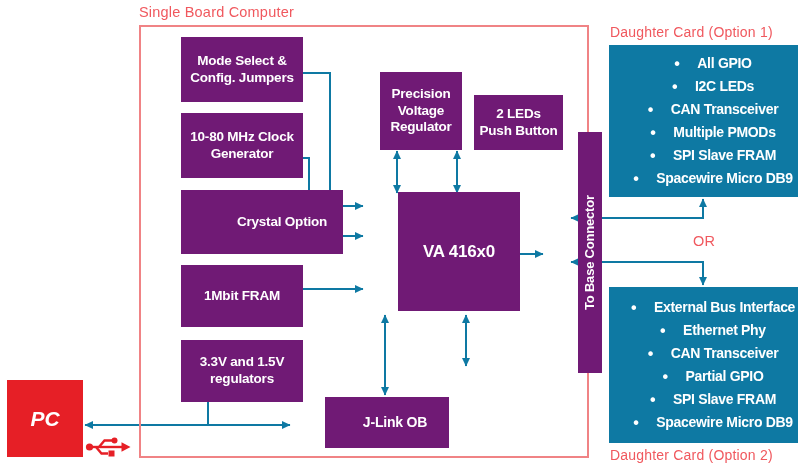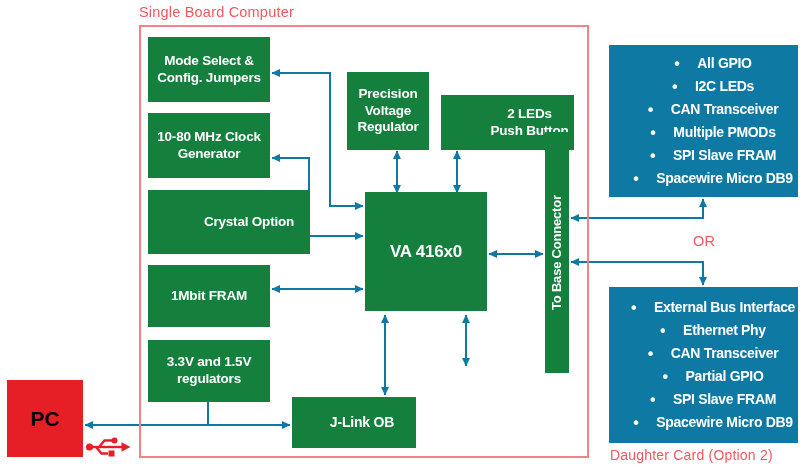--- a/index.html
+++ b/index.html
@@ -6,23 +6,23 @@
   .canvas{
     position:relative;width:810px;height:475px;background:#ffffff;overflow:hidden;
     font-family:"Liberation Sans",sans-serif;
   }
   .arrows{position:absolute;left:0;top:0;width:810px;height:475px;pointer-events:none;}
   .sbc-border{
     position:absolute;left:139px;top:25px;width:450px;height:433px;
     border:2px solid #f08385;box-sizing:border-box;background:transparent;
   }
   .block{
-    position:absolute;background:#15803d;color:#ffffff;font-weight:bold;
+    position:absolute;background:#701a75;color:#ffffff;font-weight:bold;
     display:flex;align-items:center;justify-content:center;text-align:center;
-    white-space:pre-line;line-height:1.25;letter-spacing:-0.2px;
+    white-space:pre-line;line-height:1.25;letter-spacing:-0.2px;margin-left:33px;
   }
   .red-label{
     position:absolute;color:#f0585e;letter-spacing:0.2px;white-space:nowrap;
     font-weight:normal;
   }
   .vertical-text{
     writing-mode:vertical-rl;transform:rotate(180deg);
   }
   .card{
     position:absolute;background:#0e79a3;color:#ffffff;font-weight:bold;
@@ -33,22 +33,22 @@
     justify-content:center;height:100%;align-items:center;
   }
   .card li{
     position:relative;padding-left:42px;height:23px;line-height:23px;
     font-size:14px;letter-spacing:-0.3px;white-space:nowrap;
   }
   .card li::before{
     content:"\2022";position:absolute;left:19px;font-size:16px;
   }
   .pc-box{
-    position:absolute;background:#e61f26;color:#000000;font-weight:bold;
-    display:flex;align-items:center;justify-content:center;
+    position:absolute;background:#e61f26;color:#ffffff;font-weight:bold;
+    display:flex;align-items:center;justify-content:center;font-style:italic;
   }
 </style>
 </head>
 <body>
 
 <div class="canvas">
 
   <svg class="arrows" viewBox="0 0 810 475" xmlns="http://www.w3.org/2000/svg">
     <defs>
       <marker id="ah" markerWidth="10" markerHeight="10" refX="8" refY="4" orient="auto-start-reverse" markerUnits="userSpaceOnUse">
@@ -80,39 +80,40 @@
   <div class="block" style="left:148px;top:113px;width:122px;height:65px;font-size:13.5px;">10-80 MHz Clock
 Generator</div>
   <div class="block" style="left:148px;top:190px;width:122px;height:64px;font-size:13.5px;padding-left:40px;">Crystal Option</div>
   <div class="block" style="left:148px;top:265px;width:122px;height:62px;font-size:13.5px;">1Mbit FRAM</div>
   <div class="block" style="left:148px;top:340px;width:122px;height:62px;font-size:13.5px;">3.3V and 1.5V
 regulators</div>
 
   <div class="block" style="left:347px;top:72px;width:82px;height:78px;font-size:13.5px;">Precision
 Voltage
 Regulator</div>
-  <div class="block" style="left:441px;top:95px;width:89px;height:55px;font-size:13.5px;padding-left:44px;">2 LEDs
+  <div class="block" style="left:441px;top:95px;width:89px;height:55px;font-size:13.5px;">2 LEDs
 Push Button</div>
   <div class="block" style="left:365px;top:192px;width:122px;height:119px;font-size:17px;">VA 416x0</div>
   <div class="block vertical-text" style="left:545px;top:132px;width:24px;height:241px;font-size:13px;">To Base Connector</div>
   <div class="block" style="left:292px;top:397px;width:108px;height:51px;font-size:14px;padding-left:16px;">J-Link OB</div>
 
   <div class="pc-box" style="left:7px;top:380px;width:76px;height:77px;font-size:21px;">PC</div>
   <svg style="position:absolute;left:85px;top:434px;" width="46" height="24" viewBox="0 0 46 24">
     <g fill="none" stroke="#e61f26" stroke-width="2.4">
       <line x1="6" y1="13" x2="38" y2="13"></line>
       <polyline points="14,13 19.5,6.5 27,6.5"></polyline>
       <polyline points="11,13 16.5,19.5 23,19.5"></polyline>
     </g>
     <circle cx="4.5" cy="13" r="3.6" fill="#e61f26"></circle>
     <circle cx="29.5" cy="6.5" r="3" fill="#e61f26"></circle>
     <rect x="23.5" y="16.5" width="6" height="6" fill="#e61f26"></rect>
     <path d="M36.5,8.2 L45.5,13 L36.5,17.8 Z" fill="#e61f26"></path>
   </svg>
 
+  <div class="red-label" style="left:610px;top:24px;font-size:14px;">Daughter Card (Option 1)</div>
   <div class="card" style="left:609px;top:45px;width:189px;height:152px;">
     <ul>
       <li>All GPIO</li>
       <li>I2C LEDs</li>
       <li>CAN Transceiver</li>
       <li>Multiple PMODs</li>
       <li>SPI Slave FRAM</li>
       <li>Spacewire Micro DB9</li>
     </ul>
   </div>

